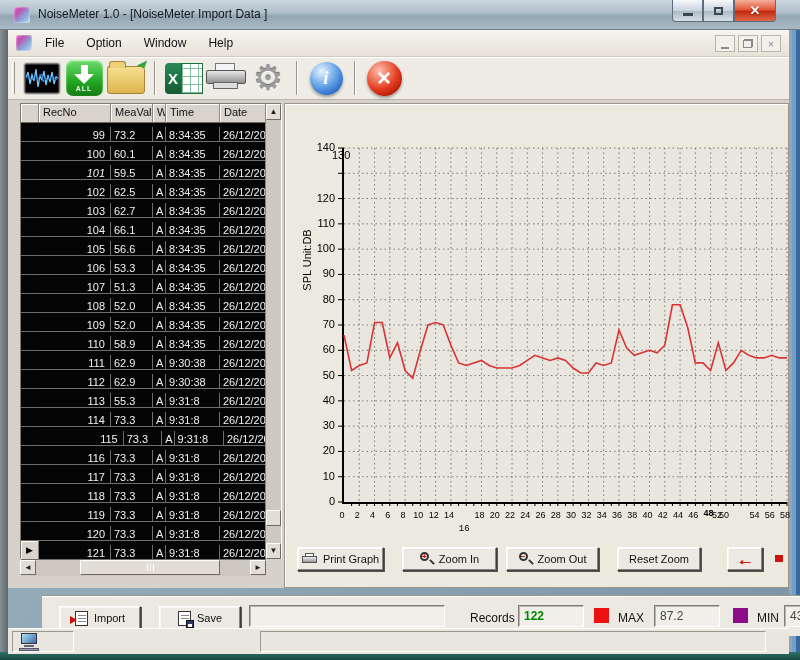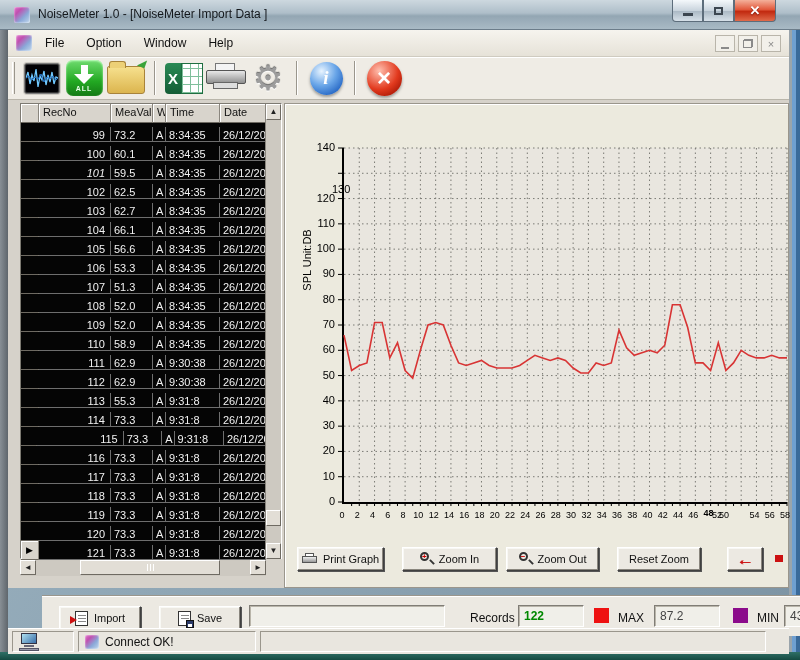--- a/index.html
+++ b/index.html
@@ -610,31 +610,31 @@
           <div class="ytick" style="left: 0px; top: 315.143px;">30</div>
           <div class="ytick" style="left: 0px; top: 289.857px;">40</div>
           <div class="ytick" style="left: 0px; top: 264.571px;">50</div>
           <div class="ytick" style="left: 0px; top: 239.286px;">60</div>
           <div class="ytick" style="left: 0px; top: 214px;">70</div>
           <div class="ytick" style="left: 0px; top: 188.714px;">80</div>
           <div class="ytick" style="left: 0px; top: 163.429px;">90</div>
           <div class="ytick" style="left: 0px; top: 138.143px;">100</div>
           <div class="ytick" style="left: 0px; top: 112.857px;">110</div>
           <div class="ytick" style="left: 0px; top: 87.5714px;">120</div>
-          <div class="ytick" style="left: 0px; top: 79px; padding-left: 47px;">130</div>
+          <div class="ytick" style="left: 0px; top: 45px; padding-left: 47px;">130</div>
           <div class="ytick" style="left: 0px; top: 37px;">140</div>
           <div class="xtick" style="left: 48px; top: 406px;">0</div>
           <div class="xtick" style="left: 63.2759px; top: 406px;">2</div>
           <div class="xtick" style="left: 78.5517px; top: 406px;">4</div>
           <div class="xtick" style="left: 93.8276px; top: 406px;">6</div>
           <div class="xtick" style="left: 109.103px; top: 406px;">8</div>
           <div class="xtick" style="left: 124.379px; top: 406px;">10</div>
           <div class="xtick" style="left: 139.655px; top: 406px;">12</div>
           <div class="xtick" style="left: 154.931px; top: 406px;">14</div>
-          <div class="xtick" style="left: 170.207px; top: 406px;">16</div>
+          <div class="xtick" style="left: 170.207px; top: 420px; font-family: Liberation Mono, monospace;">16</div>
           <div class="xtick" style="left: 185.483px; top: 406px;">18</div>
           <div class="xtick" style="left: 200.759px; top: 406px;">20</div>
           <div class="xtick" style="left: 216.034px; top: 406px;">22</div>
           <div class="xtick" style="left: 231.31px; top: 406px;">24</div>
           <div class="xtick" style="left: 246.586px; top: 406px;">26</div>
           <div class="xtick" style="left: 261.862px; top: 406px;">28</div>
           <div class="xtick" style="left: 277.138px; top: 406px;">30</div>
           <div class="xtick" style="left: 292.414px; top: 406px;">32</div>
           <div class="xtick" style="left: 307.69px; top: 406px;">34</div>
           <div class="xtick" style="left: 322.966px; top: 406px;">36</div>
@@ -714,20 +714,16 @@
   </div>
 
   <div class="statusbar">
     <div class="spanel" style="left:4px; width:62px;">
       <div class="pc-ico">
           <div class="scr"></div>
           <div class="base"></div>
           <div class="kb"></div>
         </div>
     </div>
-    <div class="spanel" style="left:70px; width:178px;">
-      <span class="app-ico" style="width:14px;height:14px;"></span>
-      <span>Connect OK!</span>
-    </div>
     <div class="spanel" style="left:252px; width:506px;"></div>
   </div>
 
 </div>
 
 </body></html>

